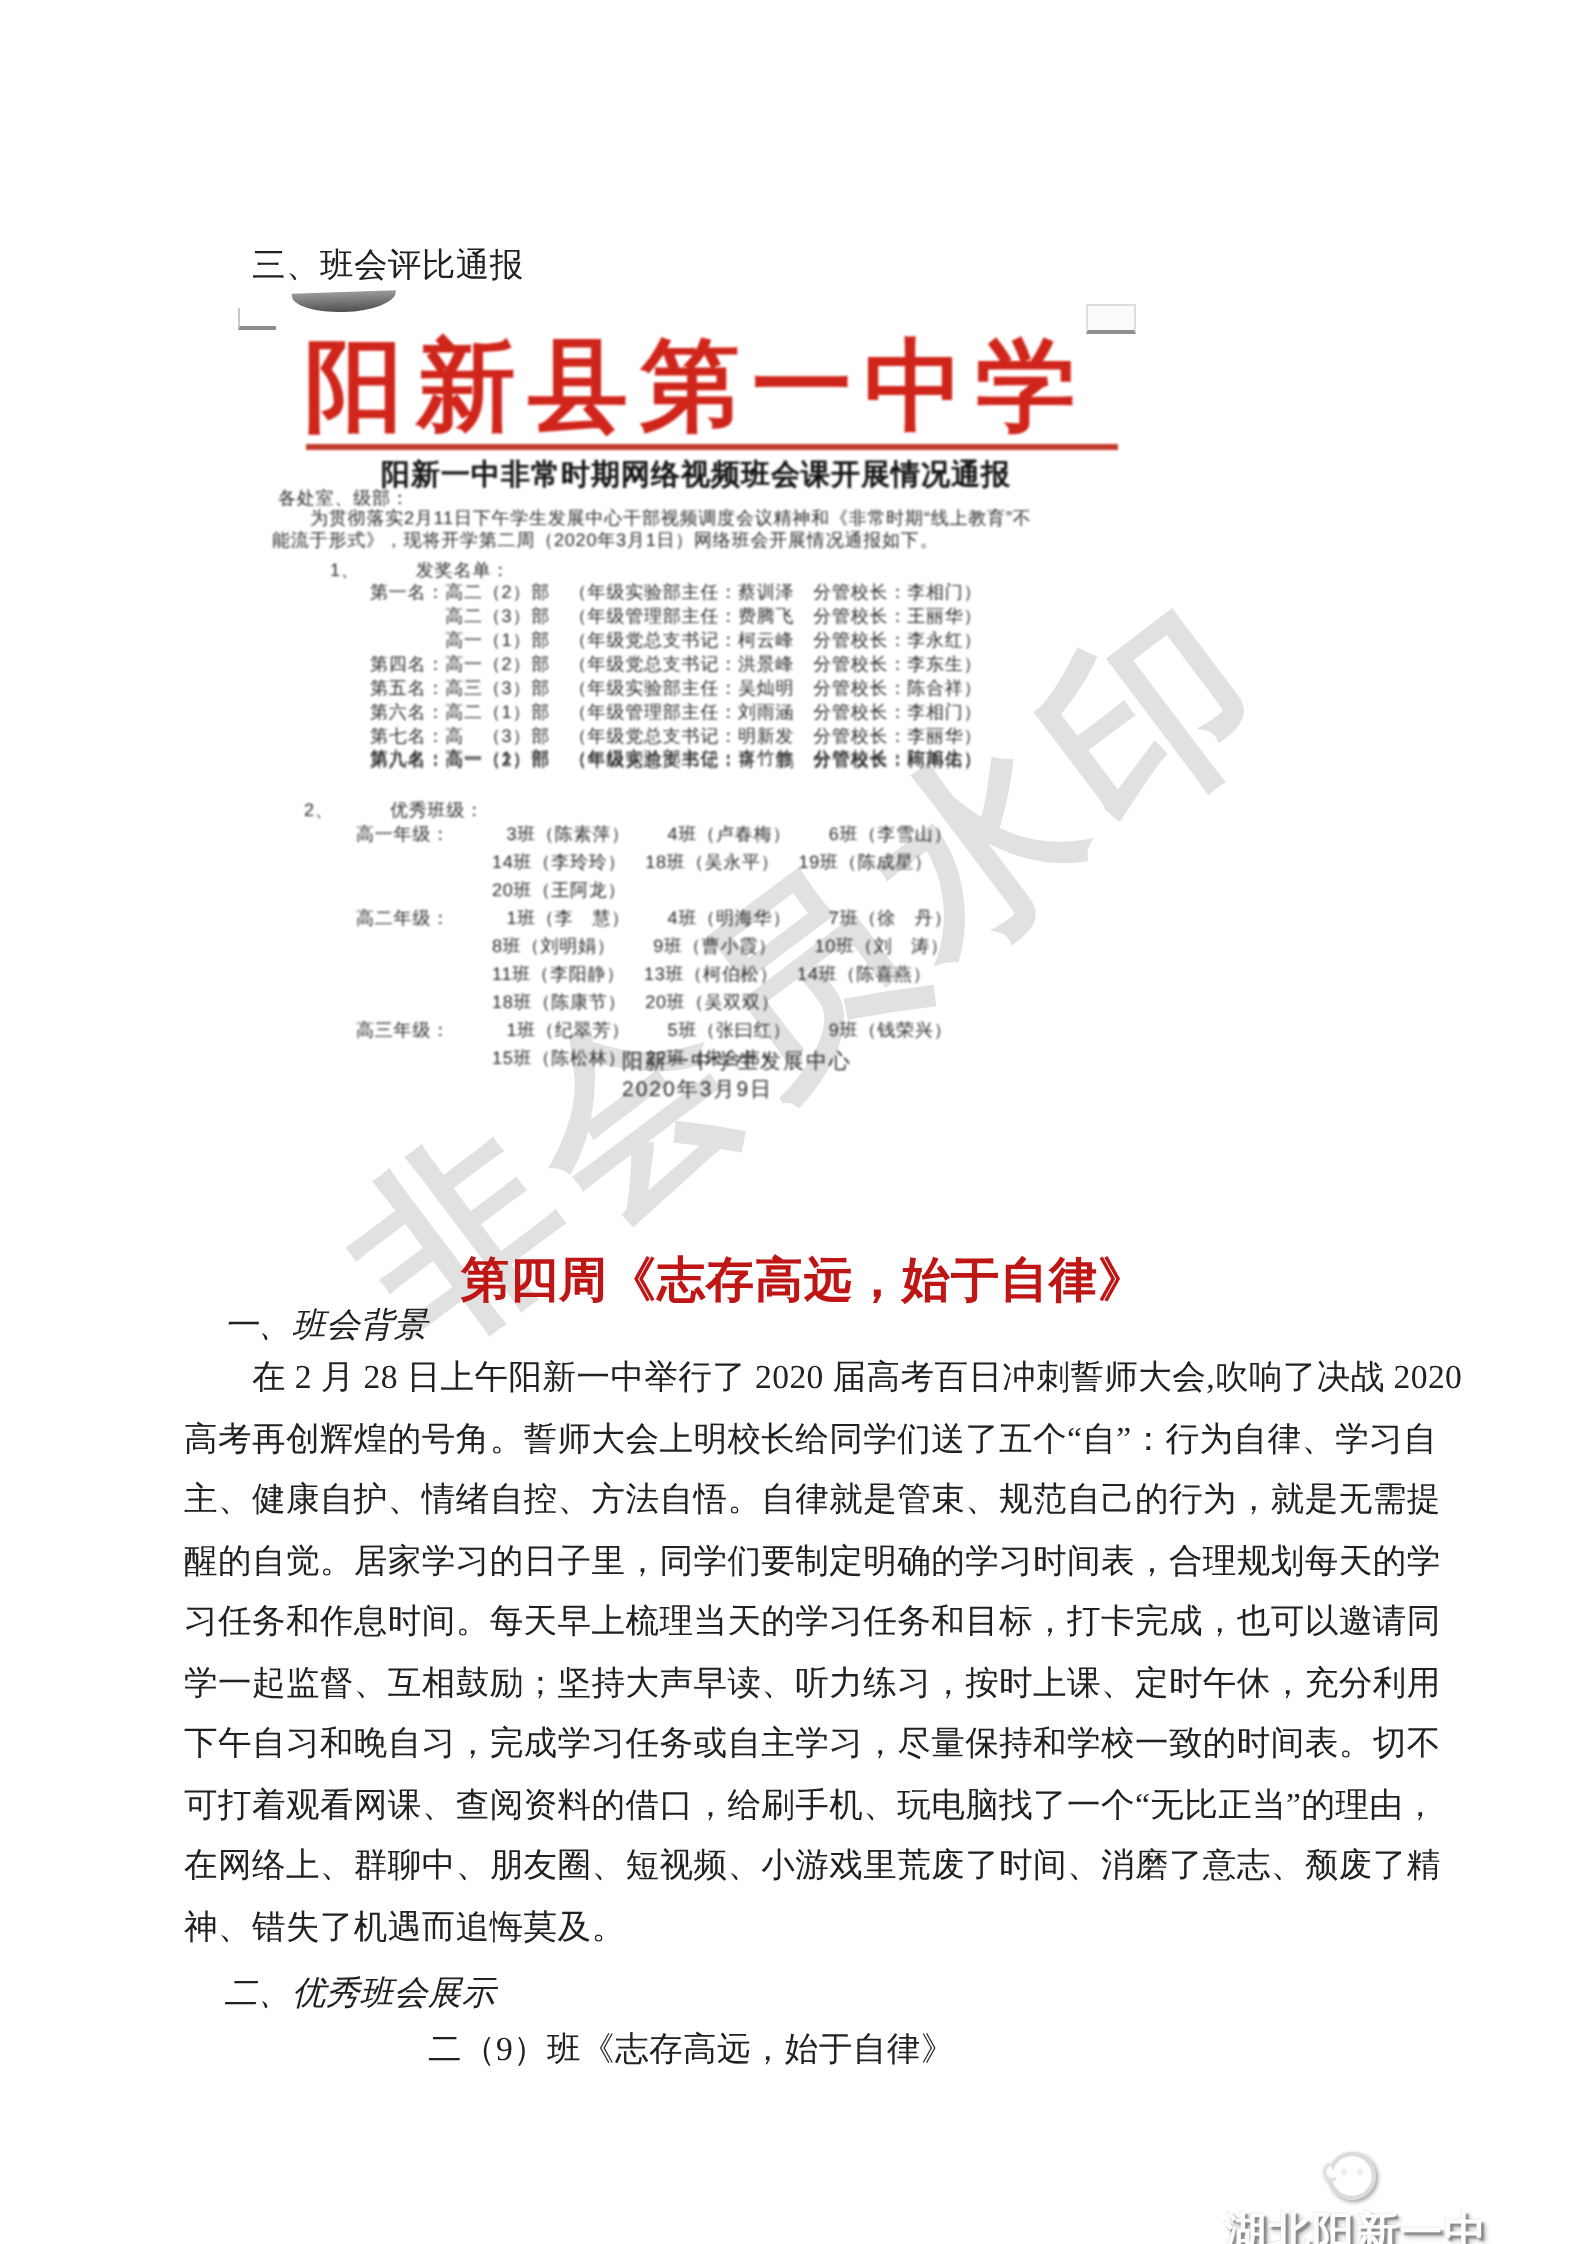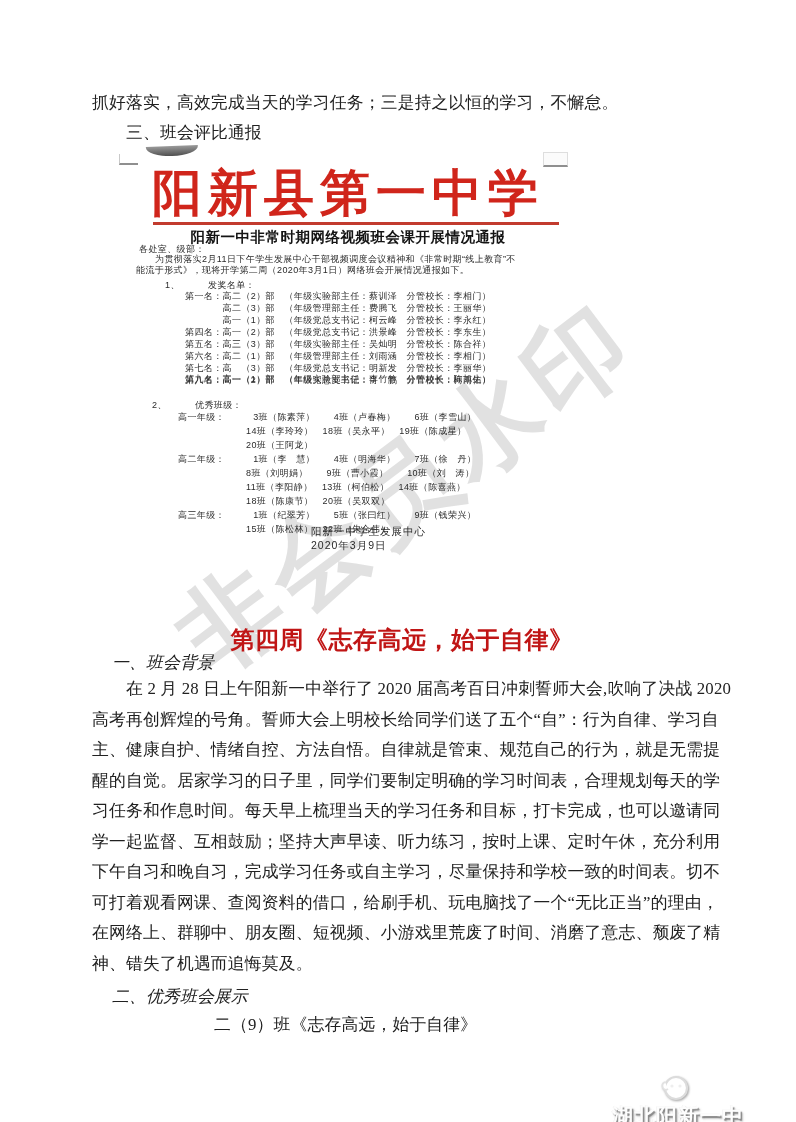--- a/index.html
+++ b/index.html
@@ -48,21 +48,20 @@
                      2.5px 2.5px 2px rgba(160,160,160,0.5),
                      -0.5px -0.5px 0 #eeeeee;white-space:nowrap;}
 </style>
 </head>
 <body>
 
 <div class="page">
 
   <div class="wm">非会员水印</div>
 
-  <div class="t-line" style="top:92px">抓好落实，高效完成当天的学习任务；三是持之以恒的学习，不懈怠。</div>
   <div class="t-line ind34" style="top:122px">三、班会评比通报</div>
 
   <div class="curl"></div>
   <div class="corner-left"></div>
   <div class="corner-right"></div>
 
   <div class="scan">
     <div class="scan-title">阳新县第一中学</div>
     <div class="scan-rule"></div>
     <div class="scan-subtitle">阳新一中非常时期网络视频班会课开展情况通报</div>

